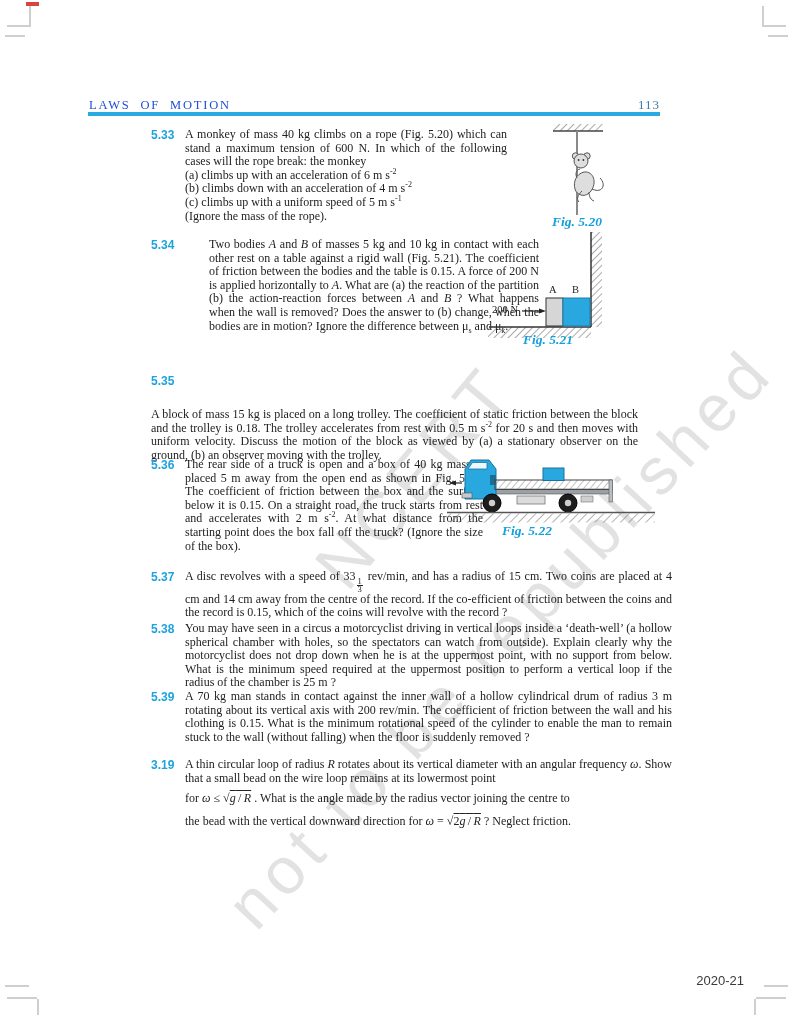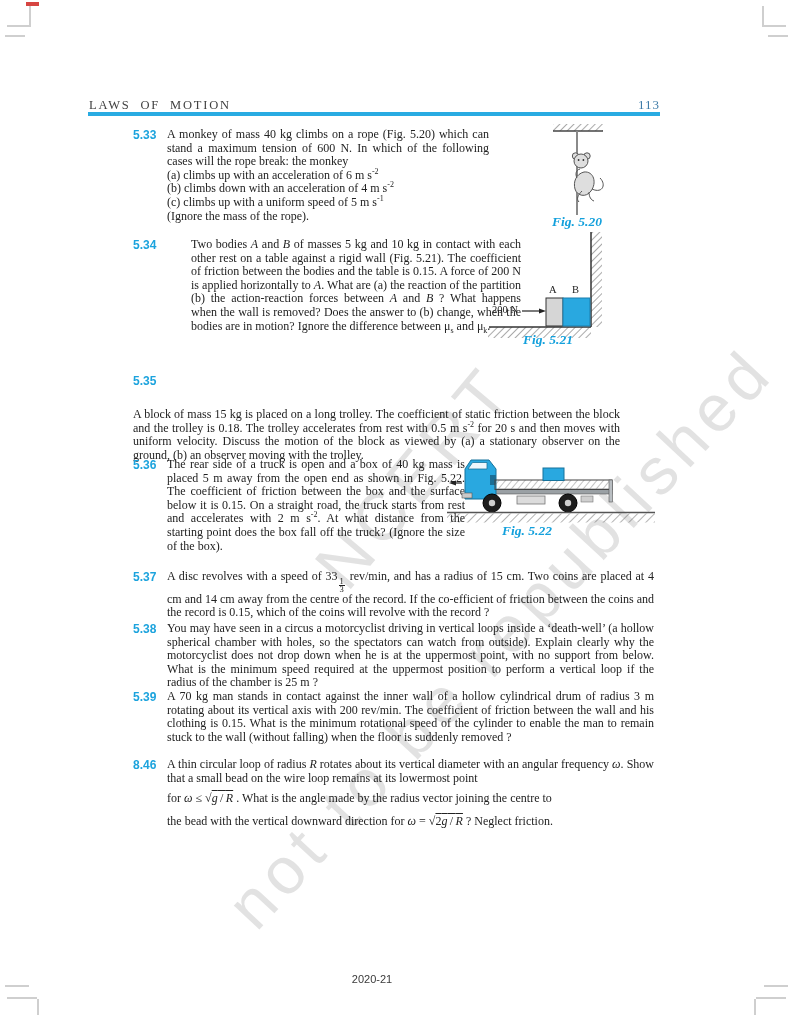--- a/index.html
+++ b/index.html
@@ -7,48 +7,48 @@
         font-family:"Liberation Serif","DejaVu Serif",serif;color:#222;}
   
   .wm{position:absolute;z-index:0;color:rgba(125,125,125,0.22);
       font-family:"Liberation Sans","DejaVu Sans",sans-serif;white-space:nowrap;pointer-events:none;}
   .wm1{left:282px;top:438px;font-size:68px;letter-spacing:6px;transform:rotate(-50deg);}
   .wm2{left:118px;top:600px;font-size:66px;letter-spacing:7px;transform:rotate(-47deg);}
   
   .crop{position:absolute;background:#cfcfcf;z-index:1;}
   .redtick{position:absolute;background:#d64541;z-index:1;}
   
-  .hdr-title{position:absolute;left:89px;top:98px;font-size:12.5px;color:#404040;
+  .hdr-title{position:absolute;left:89px;top:98px;font-size:12.5px;color:#1d4ed8;
              letter-spacing:1.8px;word-spacing:5px;z-index:2;}
   .hdr-page{position:absolute;left:600px;top:97px;width:60px;text-align:right;
             font-size:13px;color:#3d7ba8;letter-spacing:1px;z-index:2;}
   .hdr-rule{position:absolute;left:88px;top:112px;width:572px;height:4px;background:#29abe2;z-index:2;}
   
-  .prob{position:absolute;display:flex;z-index:2;}
+  .prob{position:absolute;display:flex;z-index:2;margin-left:18px;}
   .pnum{flex:0 0 34px;width:34px;font-family:"Liberation Sans","DejaVu Sans",sans-serif;
         font-weight:bold;font-size:12px;color:#1ca3dd;}
   .pbody{font-size:12px;line-height:13.6px;text-align:justify;}
   .pbody i{font-style:italic;}
   .opt{text-align:left;}
   .note{text-align:left;}
   sup,sub{font-size:8px;line-height:0;}
   .frac{display:inline-flex;flex-direction:column;vertical-align:-4px;line-height:6.8px;
         font-size:8.5px;text-align:center;margin:0 1px;}
   .frac span:first-child{border-bottom:0.9px solid #222;padding:0 1px;}
   .rad{white-space:nowrap;}
   .ov{text-decoration:overline;}
   .l40{text-align:left;}
   
   .figure{position:absolute;z-index:2;}
   .figcap{position:absolute;color:#13a0dc;font-weight:bold;font-style:italic;
           font-size:13.5px;white-space:nowrap;}
   .figlabel{position:absolute;font-size:10.5px;color:#222;}
   
-  .footer{position:absolute;left:0;top:973px;width:744px;text-align:center;z-index:2;
-          font-family:"Liberation Sans","DejaVu Sans",sans-serif;font-size:11px;color:#3a3a3a;}
+  .footer{position:absolute;left:0;top:973px;width:744px;text-align:right;z-index:2;
+          font-family:"Liberation Sans","DejaVu Sans",sans-serif;font-size:13px;color:#3a3a3a;}
 </style>
 </head>
 <body>
 
 <div class="page">
 
   <div class="wm wm1">NCERT</div>
   <div class="wm wm2">not to be republished</div>
 
   <div class="crop" style="left:29px;top:6px;width:2px;height:21px;"></div>
@@ -187,21 +187,21 @@
     <span class="pnum">5.38</span>
     <div class="pbody" style="width:487px;">You may have seen in a circus a motorcyclist driving in vertical loops inside a ‘death-well’ (a hollow spherical chamber with holes, so the spectators can watch from outside). Explain clearly why the motorcyclist does not drop down when he is at the uppermost point, with no support from below.  What is the minimum speed required at the uppermost position to perform a vertical loop if the radius of the chamber is 25 m ?</div>
   </div>
 
   <div class="prob" style="left:133px;top:690px;">
     <span class="pnum">5.39</span>
     <div class="pbody" style="width:487px;">A 70 kg man stands in contact against the inner wall of a hollow cylindrical drum of radius 3 m rotating about its vertical axis with 200 rev/min.  The coefficient of friction between the wall and his clothing is 0.15.  What is the minimum rotational speed of the cylinder to enable the man to remain stuck to the wall (without falling) when the floor is suddenly removed ?</div>
   </div>
 
   <div class="prob" style="left:133px;top:758px;">
-    <span class="pnum">8.46</span>
+    <span class="pnum">3.19</span>
     <div class="pbody" style="width:487px;">
       <div>A thin circular loop of radius <i>R</i> rotates about its vertical diameter with an angular frequency <i>ω</i>.  Show that a small bead on the wire loop remains at its lowermost point</div>
       <div class="l40" style="margin-top:7px;">for <i>ω</i> ≤ <span class="rad">√<span class="ov"><i>g</i> / <i>R</i></span></span> .  What  is the  angle made by the radius vector joining the centre to</div>
       <div class="l40" style="margin-top:9px;">the bead with the vertical downward direction for  <i>ω</i> = <span class="rad">√<span class="ov">2<i>g</i> / <i>R</i></span></span> ?  Neglect friction.</div>
     </div>
   </div>
 
   <div class="footer">2020-21</div>
 
 </div>

